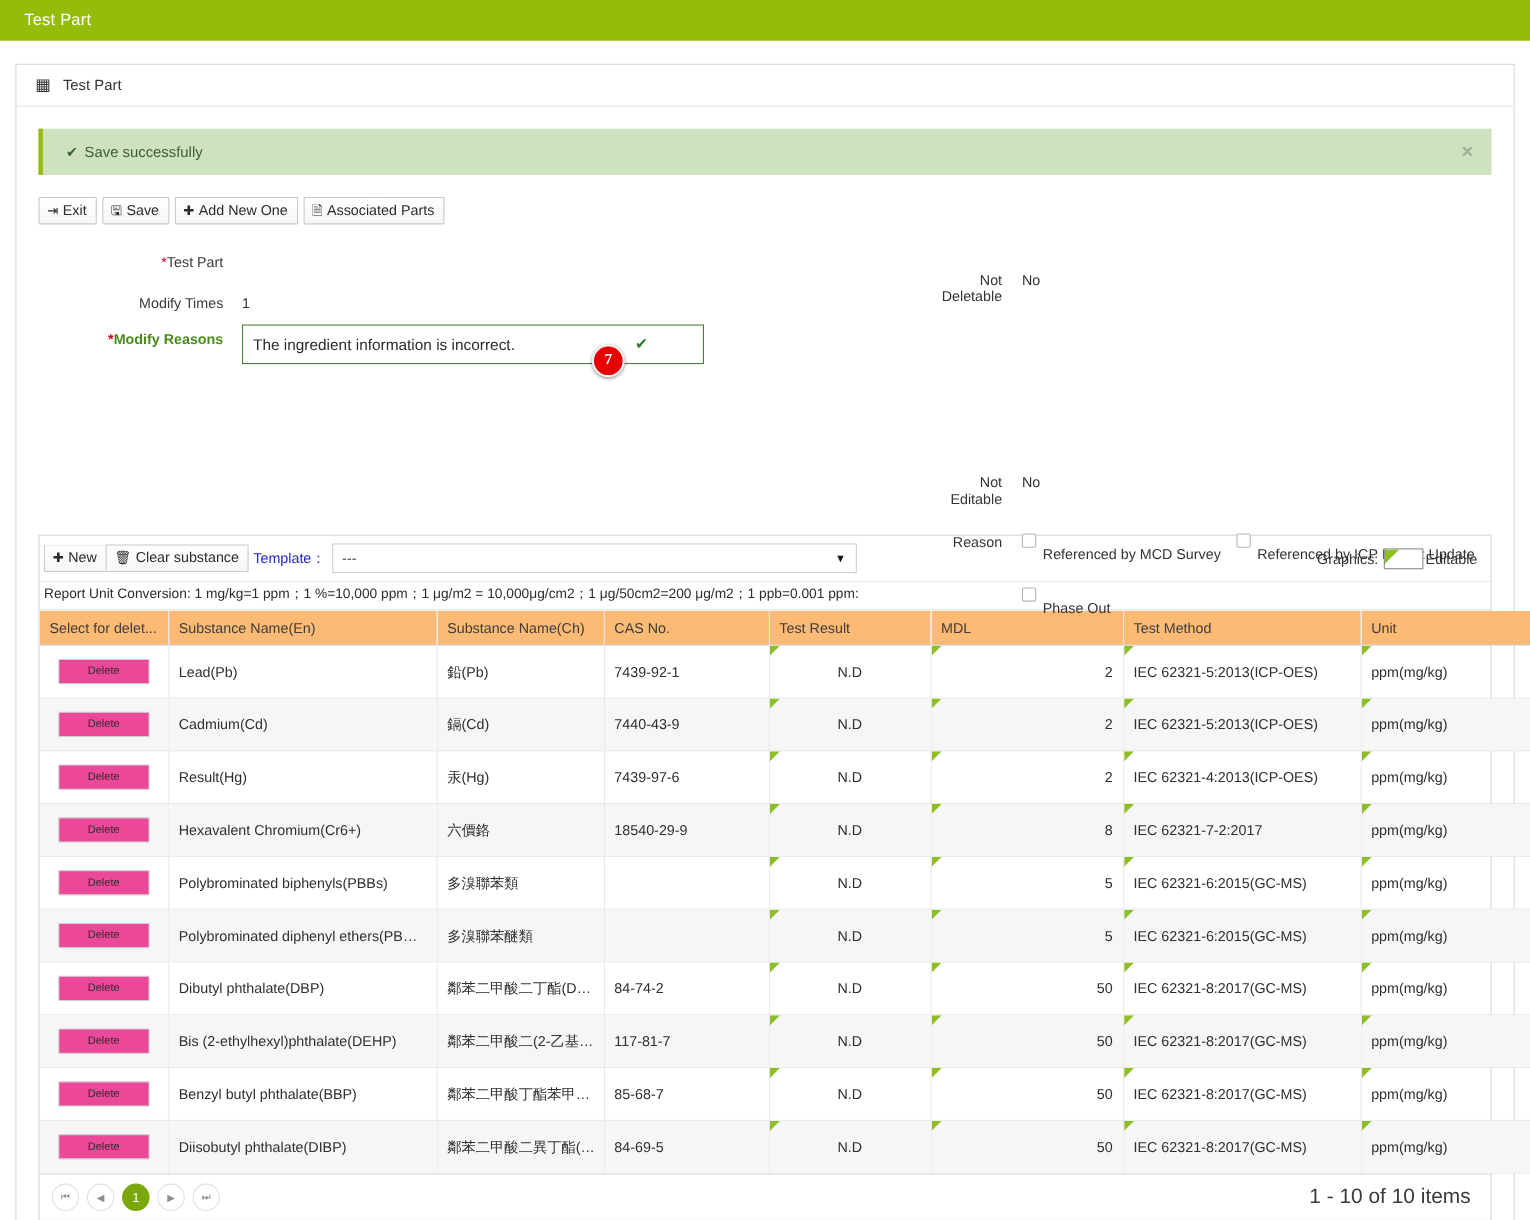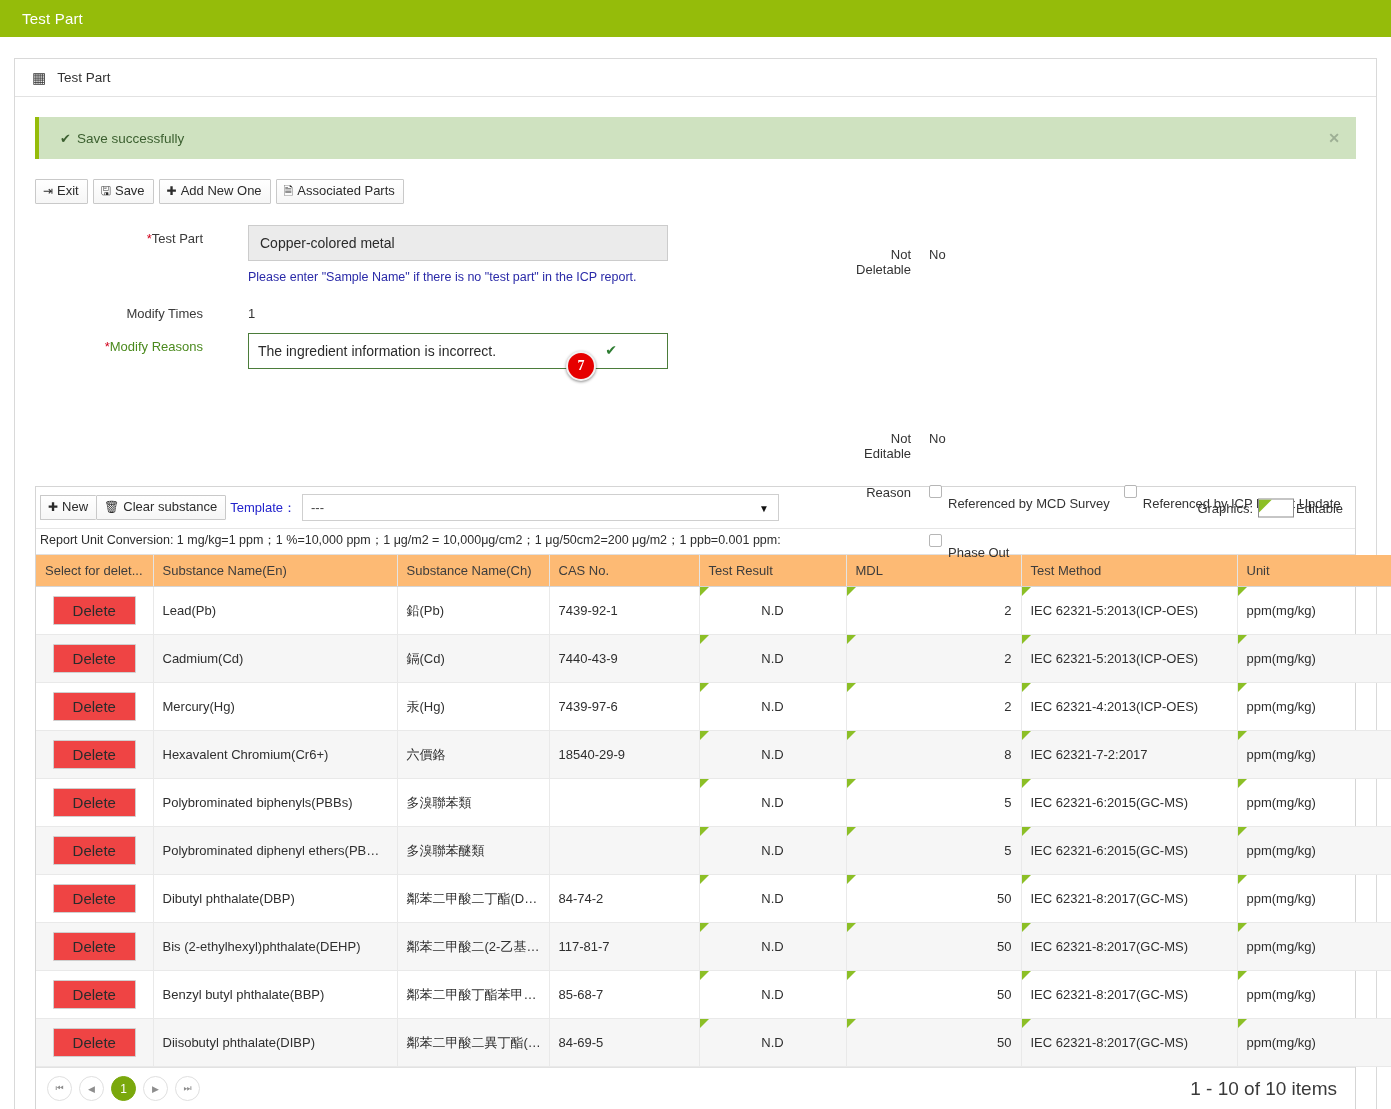--- a/index.html
+++ b/index.html
@@ -84,27 +84,27 @@
     cursor: pointer;
     border-radius: 1px;
     display: flex; align-items: center;
     line-height: 1.1;
     white-space: nowrap;
   }
   .btn .bi { margin-right: 4px; font-size: 12px; }
 
   
   .form-area { position: relative; min-height: 245px; }
-  .frow { display: flex; align-items: flex-start; gap: 28px; }
+  .frow { display: flex; align-items: flex-start; }
   .flabel {
     width: 185px; text-align: right; padding-right: 17px;
     font-size: 13px; color: #3a3a3a; padding-top: 6px;
   }
   .flabel .req { color: #d0021b; }
-  .flabel.green { color: #4b8a1e; }
+  .flabel.green { color: #4b8a1e; font-weight: bold; }
   .finput {
     width: 420px; height: 36px;
     border: 1px solid #cccccc; background: #ebebeb;
     padding: 0 11px; font-size: 14px; color: #2b2b2b;
     display: flex; align-items: center;
   }
   .hint { color: #2a2aa8; font-size: 12.5px; margin: 9px 0 0 0; }
   .static-val { padding-top: 6px; font-size: 13px; }
 
   .reason-wrap { position: relative; width: 380px; }
@@ -202,22 +202,22 @@
   table.grid tr.alt td { background: #f6f6f6; }
   td.editable::before {
     content: ""; position: absolute; left: 0; top: 0;
     border-top: 9px solid #8cbf26;
     border-right: 9px solid transparent;
   }
   td.center { text-align: center; }
   td.right { text-align: right; }
   td.delcell { text-align: center; padding: 6px 4px; }
   .del-btn {
-    border: 1px solid #cfcfcf; background: #ef4444;
-    font-size: 15px; color: #2b2b2b;
+    border: 1px solid #cfcfcf; background: #ec4899;
+    font-size: 10px; color: #2b2b2b;
     padding: 5px 0; width: 83px; cursor: pointer;
     border-radius: 1px;
   }
 
   
   .pager {
     display: flex; align-items: center;
     padding: 8px 11px; border-top: 1px solid #e2e2e2;
     position: relative; height: 42px;
   }
@@ -274,26 +274,20 @@
         <span class="bi">🗎</span>
         <span>Associated Parts</span>
       </div>
     </div>
 
     <div class="form-area">
 
       <div class="frow">
         <div class="flabel">
           <span class="req">*</span><span>Test Part</span>
-        </div>
-        <div>
-          <div class="finput">
-            <span>Copper-colored metal</span>
-          </div>
-          <div class="hint">Please enter "Sample Name" if there is no "test part" in the ICP report.</div>
         </div>
       </div>
 
       <div class="frow" style="margin-top:16px">
         <div class="flabel">Modify Times</div>
         <div class="static-val">1</div>
       </div>
 
       <div class="frow" style="margin-top:12px">
         <div class="flabel green">
@@ -399,21 +393,21 @@
               <td>Cadmium(Cd)</td>
               <td>鎘(Cd)</td>
               <td>7440-43-9</td>
               <td class="center editable">N.D</td>
               <td class="right editable">2</td>
               <td class="editable">IEC 62321-5:2013(ICP-OES)</td>
               <td class="editable">ppm(mg/kg)</td>
             </tr>
             <tr>
               <td class="delcell"><button class="del-btn">Delete</button></td>
-              <td>Mercury(Hg)</td>
+              <td>Result(Hg)</td>
               <td>汞(Hg)</td>
               <td>7439-97-6</td>
               <td class="center editable">N.D</td>
               <td class="right editable">2</td>
               <td class="editable">IEC 62321-4:2013(ICP-OES)</td>
               <td class="editable">ppm(mg/kg)</td>
             </tr>
             <tr class="alt">
               <td class="delcell"><button class="del-btn">Delete</button></td>
               <td>Hexavalent Chromium(Cr6+)</td>

